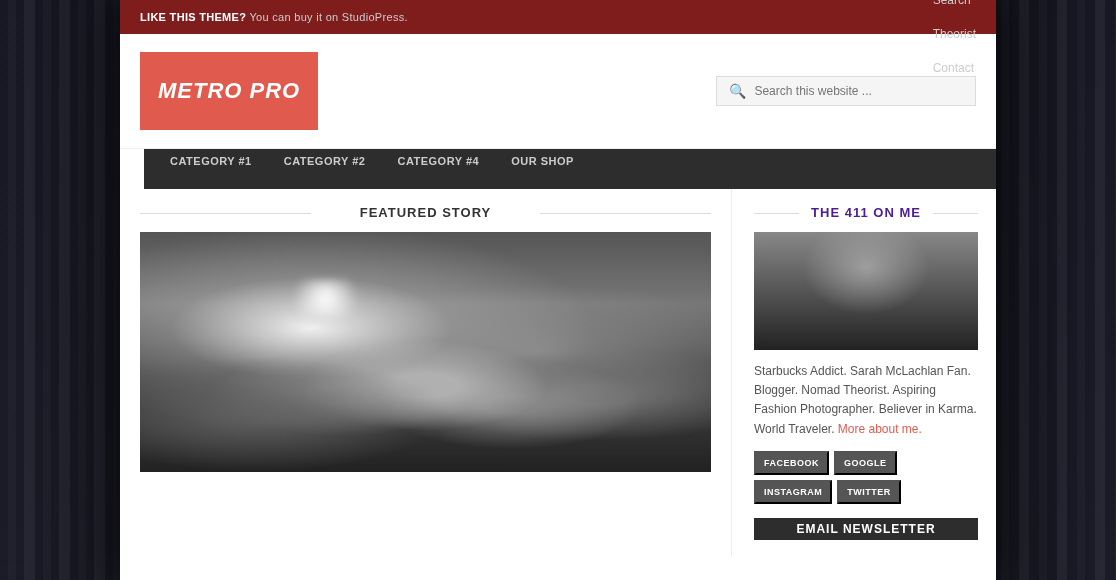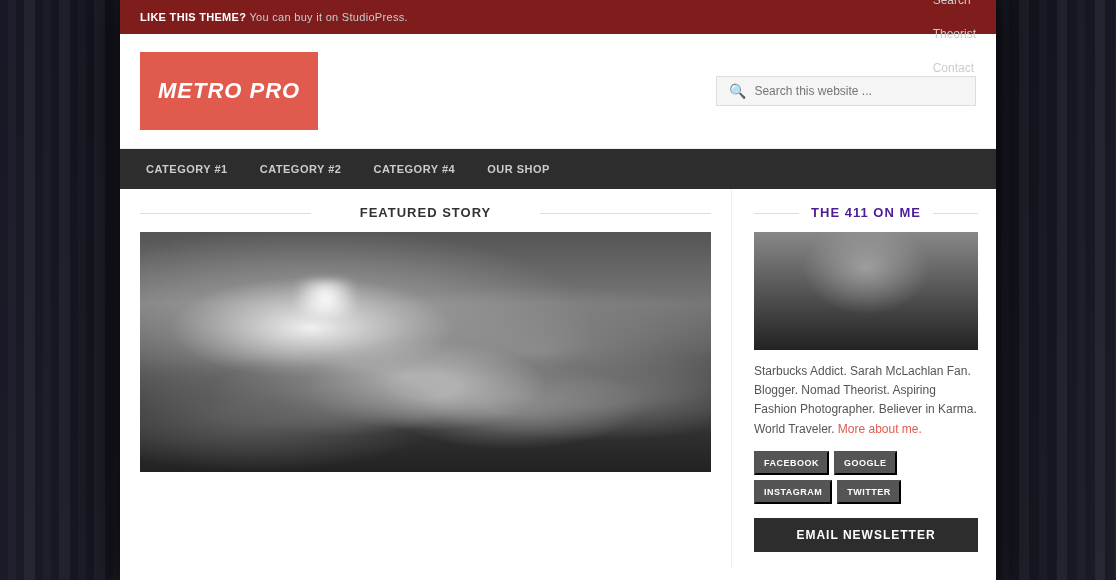--- a/index.html
+++ b/index.html
@@ -168,21 +168,22 @@
       color: #aaa;
       width: 100%;
     }
 
     
     .site-nav {
       background: #2d2d2d;
       display: flex;
       align-items: flex-end;
       height: 40px;
-      padding: 0 10px;
+      padding: 8px 10px;
+      margin-left: 24px;
     }
     .nav-item {
       color: #ccc;
       font-size: 11px;
       font-weight: 600;
       padding: 0 16px;
       height: 40px;
       display: flex;
       align-items: center;
       cursor: pointer;
@@ -337,21 +338,21 @@
       padding: 5px 8px;
       letter-spacing: 0.5px;
       cursor: pointer;
       text-transform: uppercase;
     }
 
     .email-newsletter-box {
       background: #2d2d2d;
       color: #fff;
       text-align: center;
-      padding: 10px;
+      padding: 4px;
     }
     .email-newsletter-title {
       font-size: 12px;
       font-weight: 700;
       letter-spacing: 1px;
       text-transform: uppercase;
     }
   </style>
 </head>
 <body>

